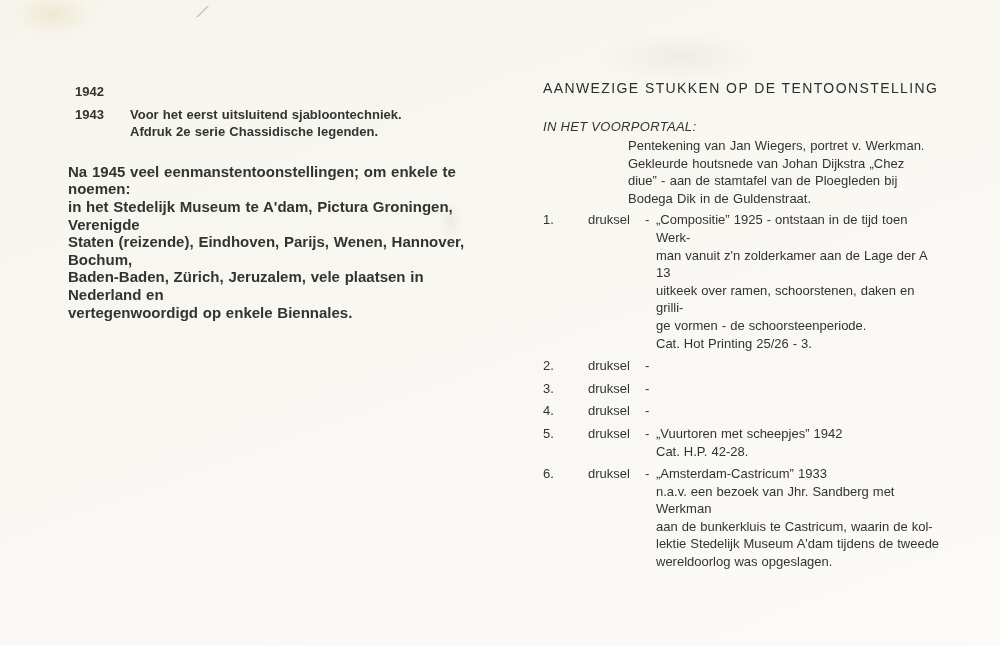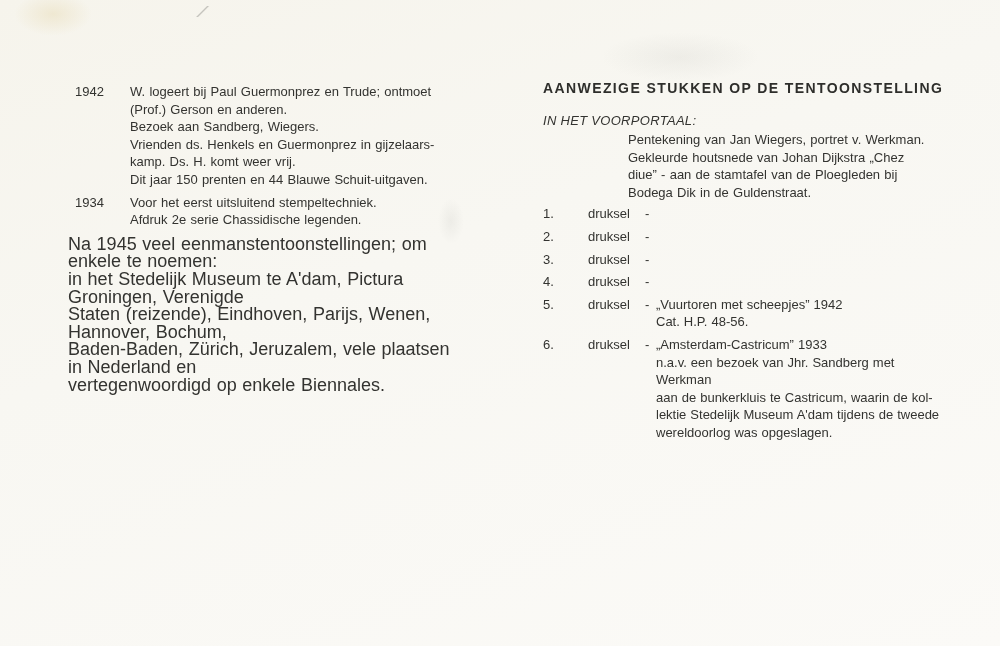--- a/index.html
+++ b/index.html
@@ -18,20 +18,21 @@
   .page {
     position: absolute;
     inset: 0;
   }
   
   .left-col {
     position: absolute;
     left: 68px;
     top: 83px;
     width: 398px;
+    font-weight: bold;
   }
   .entry {
     display: flex;
     margin-bottom: 5px;
   }
   .entry .year {
     width: 62px;
     flex: 0 0 62px;
     padding-left: 7px;
     font-size: 13px;
@@ -39,39 +40,39 @@
     box-sizing: border-box;
   }
   .entry .etext {
     flex: 1;
     font-size: 13px;
     line-height: 17.6px;
     white-space: pre-wrap;
     word-spacing: 0.6px;
   }
   .closing {
-    margin-top: 7px;
-    font-size: 18px;
+    margin-top: 22px;
+    font-size: 15px;
     line-height: 17.6px;
     white-space: pre-wrap;
     word-spacing: 0.6px;
   }
   
   .right-col {
     position: absolute;
     left: 543px;
     top: 80px;
     width: 400px;
   }
   .heading {
     font-size: 14px;
-    font-weight: bold;
+    font-weight: normal;
     letter-spacing: 1.4px;
     color: #2e2e2b;
-    margin: 0 0 17px 0;
+    margin: 0 0 23px 0;
     white-space: nowrap;
   }
   .section-label {
     font-size: 13px;
     letter-spacing: 0.3px;
     margin: 0 0 3px 0;
     font-style: italic;
   }
   .intro {
     margin-left: 85px;
@@ -128,31 +129,25 @@
 
   <div class="smudge smudge-a"></div>
   <div class="smudge smudge-b"></div>
   <div class="smudge smudge-c"></div>
   <div class="smudge smudge-d"></div>
 
   <div class="left-col">
 
     <div class="entry">
       <div class="year">1942</div>
-      <div class="etext">W. logeert bij Paul Guermonprez en Trude; ontmoet
-(Prof.) Gerson en anderen.
-Bezoek aan Sandberg, Wiegers.
-Vrienden ds. Henkels en Guermonprez in gijzelaars-
-kamp. Ds. H. komt weer vrij.
-Dit jaar 150 prenten en 44 Blauwe Schuit-uitgaven.</div>
     </div>
 
     <div class="entry">
-      <div class="year">1934</div>
-      <div class="etext">Voor het eerst uitsluitend stempeltechniek.
+      <div class="year">1943</div>
+      <div class="etext">Voor het eerst uitsluitend sjabloontechniek.
 Afdruk 2e serie Chassidische legenden.</div>
     </div>
 
 
 
     <div class="closing">Na 1945 veel eenmanstentoonstellingen; om enkele te noemen:
 in het Stedelijk Museum te A'dam, Pictura Groningen, Verenigde
 Staten (reizende), Eindhoven, Parijs, Wenen, Hannover, Bochum,
 Baden-Baden, Zürich, Jeruzalem, vele plaatsen in Nederland en
 vertegenwoordigd op enkele Biennales.</div>
@@ -166,20 +161,25 @@
 
     <div class="intro">Pentekening van Jan Wiegers, portret v. Werkman.
 Gekleurde houtsnede van Johan Dijkstra „Chez
 diue” - aan de stamtafel van de Ploegleden bij
 Bodega Dik in de Guldenstraat.</div>
 
     <div class="item">
       <div class="num">1.</div>
       <div class="type">druksel</div>
       <div class="dash">-</div>
+      <div class="itext">„Compositie” 1925 - ontstaan in de tijd toen Werk-
+man vanuit z'n zolderkamer aan de Lage der A 13
+uitkeek over ramen, schoorstenen, daken en grilli-
+ge vormen - de schoorsteenperiode.
+Cat. Hot Printing 25/26 - 3.</div>
     </div>
 
     <div class="item">
       <div class="num">2.</div>
       <div class="type">druksel</div>
       <div class="dash">-</div>
     </div>
 
     <div class="item">
       <div class="num">3.</div>
@@ -191,21 +191,21 @@
       <div class="num">4.</div>
       <div class="type">druksel</div>
       <div class="dash">-</div>
     </div>
 
     <div class="item">
       <div class="num">5.</div>
       <div class="type">druksel</div>
       <div class="dash">-</div>
       <div class="itext">„Vuurtoren met scheepjes” 1942
-Cat. H.P. 48-56.</div>
+Cat. H.P. 42-28.</div>
     </div>
 
     <div class="item">
       <div class="num">6.</div>
       <div class="type">druksel</div>
       <div class="dash">-</div>
       <div class="itext">„Amsterdam-Castricum” 1933
 n.a.v. een bezoek van Jhr. Sandberg met Werkman
 aan de bunkerkluis te Castricum, waarin de kol-
 lektie Stedelijk Museum A'dam tijdens de tweede

